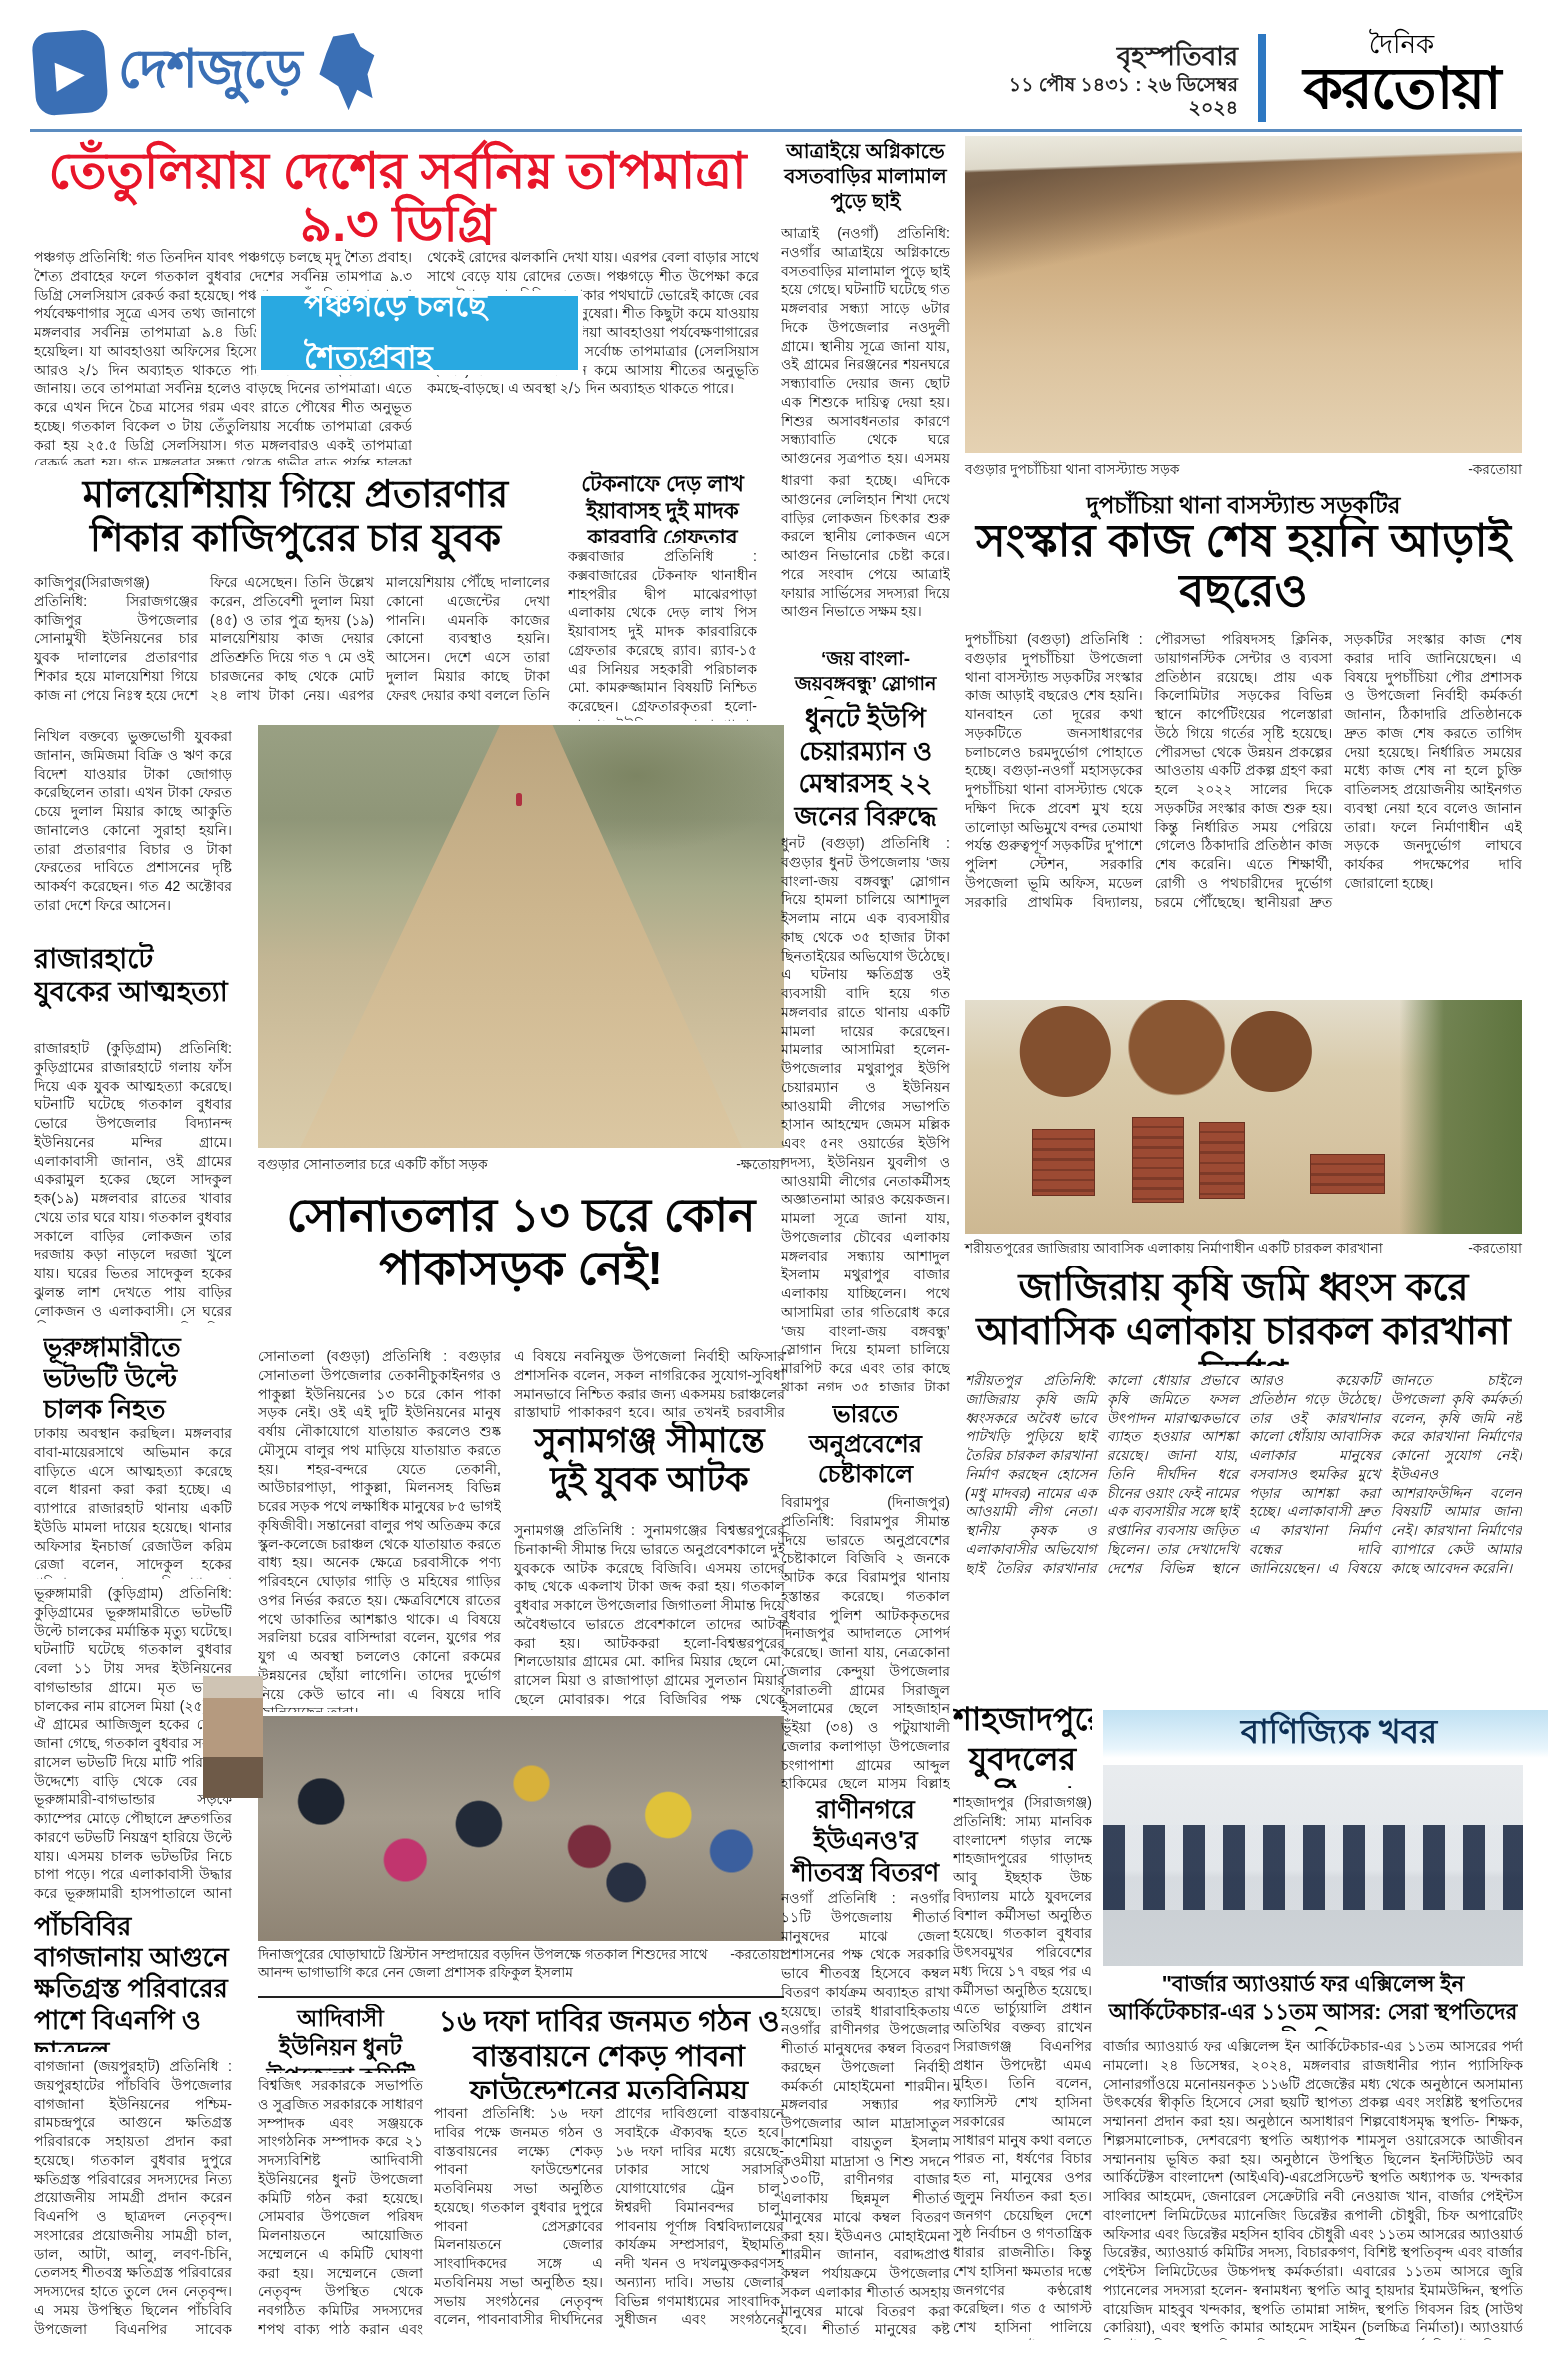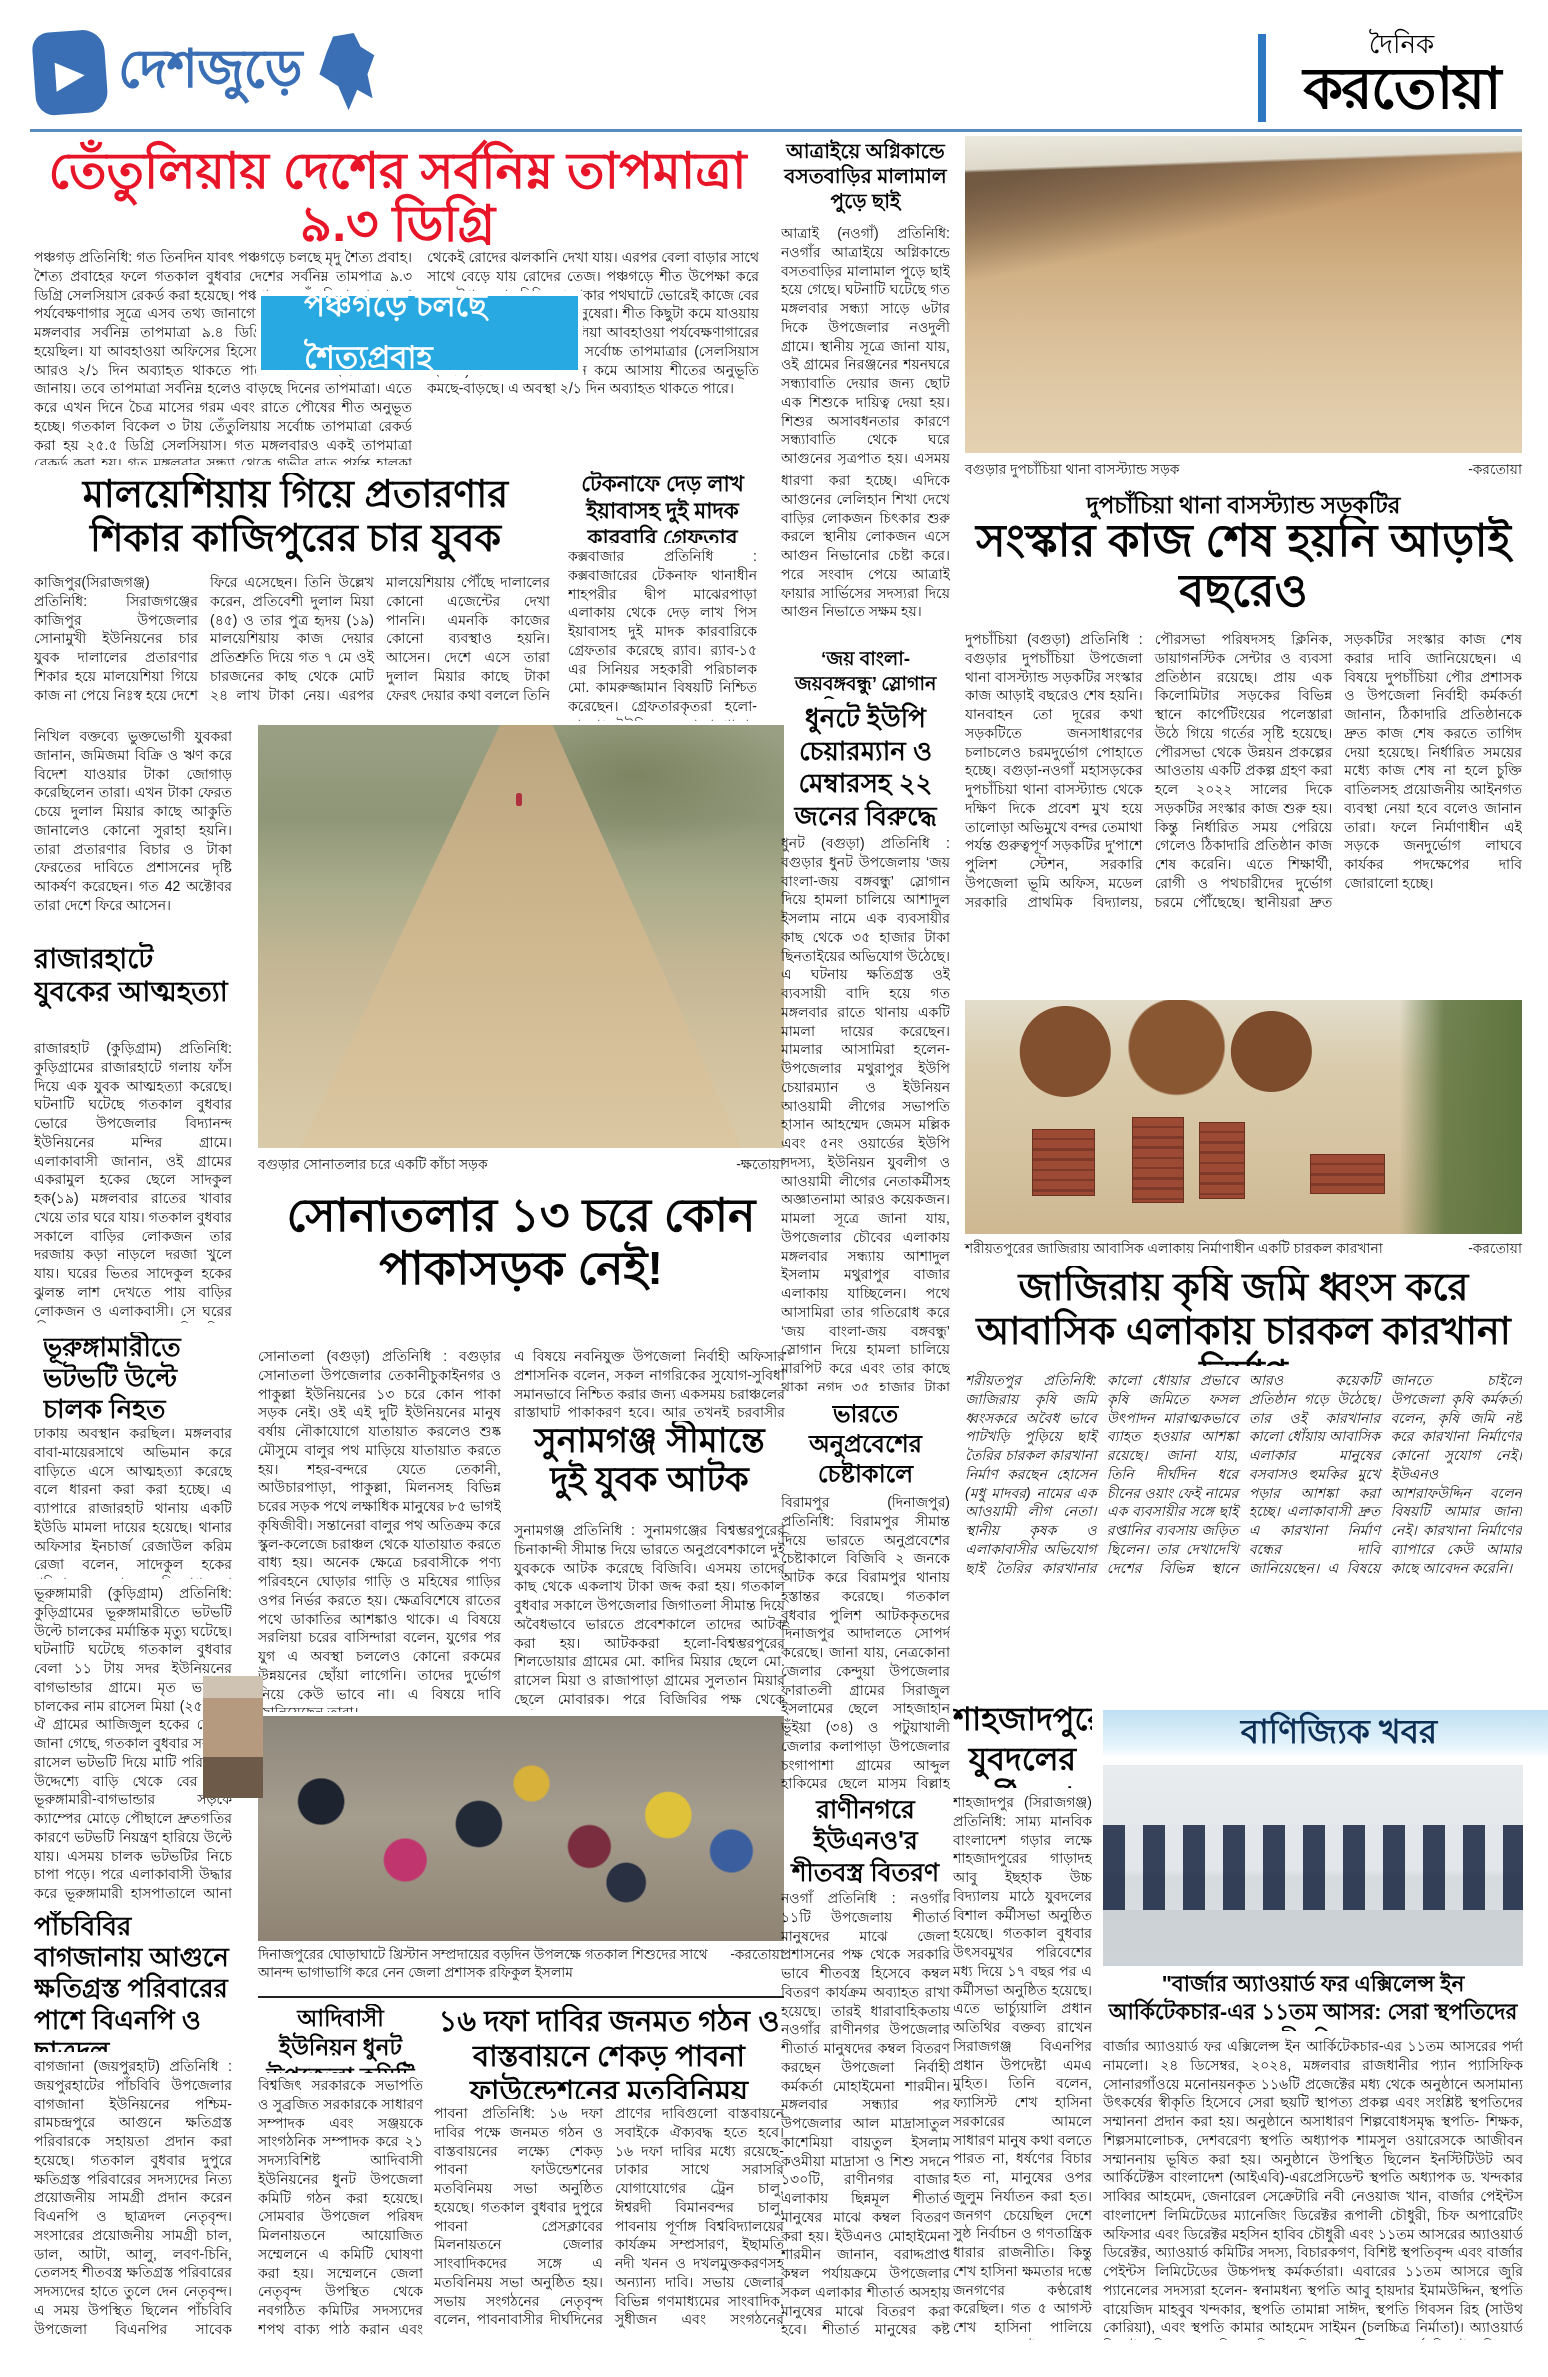--- a/index.html
+++ b/index.html
@@ -84,20 +84,24 @@
   <div class="abs logo-wrap" style="left:34px;top:24px;width:413px;height:96px;">
     <div class="logo-icon">
         <span>▶</span>
       </div>
     <div class="logo-text">দেশজুড়ে</div>
     <svg class="map-svg" width="64" height="79" viewBox="0 0 74 92">
       <path d="M22 4 L46 0 L54 16 L70 26 L62 48 L68 76 L50 66 L40 90 L28 62 L6 48 L14 24 Z" fill="#3a6fb5"></path>
     </svg>
   </div>
 
+  <div class="abs dateblock" style="left:963px;top:40px;width:275px;">
+    <div class="weekday">বৃহস্পতিবার</div>
+    <div class="dateline">১১ পৌষ ১৪৩১ : ২৬ ডিসেম্বর ২০২৪</div>
+  </div>
   <div class="abs bluebar" style="left:1258px;top:34px;width:7.7px;height:88px;"></div>
   <div class="abs masthead" style="left:1280px;top:31px;width:243px;">
     <div class="m-top">দৈনিক</div>
     <div class="m-main">করতোয়া</div>
   </div>
   <div class="abs hrule" style="left:30px;top:129px;width:1492px;height:3.4px;"></div>
 
   <div class="abs lead-hl" style="left:34px;top:145px;width:727px;height:86px;">তেঁতুলিয়ায় দেশের সর্বনিম্ন তাপমাত্রা ৯.৩ ডিগ্রি</div>
   <div class="abs body-text" style="left:34px;top:248px;width:378px;height:217px;">পঞ্চগড় প্রতিনিধি:  গত তিনদিন যাবৎ পঞ্চগড়ে চলছে মৃদু শৈত্য প্রবাহ। শৈত্য প্রবাহের ফলে গতকাল বুধবার দেশের সর্বনিম্ন তামপাত্র ৯.৩ ডিগ্রি সেলসিয়াস রেকর্ড করা হয়েছে। পঞ্চগড়ের তেঁতুলিয়া আবহাওয়া পর্যবেক্ষণাগার সূত্রে এসব তথ্য জানাগেছে। এর আগে গত সোম ও মঙ্গলবার সর্বনিম্ন তাপমাত্রা ৯.৪ ডিগ্রি সেলসিয়াস রেকর্ড করা হয়েছিল। যা আবহাওয়া অফিসের হিসেবে মৃদু শৈত্যপ্রবাহ। এ অবস্থা আরও ২/১ দিন অব্যাহত থাকতে পারে বলে আবহাওয়া অফিস জানায়। তবে তাপমাত্রা সর্বনিম্ন হলেও বাড়ছে দিনের তাপমাত্রা। এতে করে এখন দিনে চৈত্র মাসের গরম এবং রাতে পৌষের শীত অনুভূত হচ্ছে। গতকাল বিকেল ৩ টায় তেঁতুলিয়ায় সর্বোচ্চ তাপমাত্রা রেকর্ড করা হয় ২৫.৫ ডিগ্রি সেলসিয়াস। গত মঙ্গলবারও একই তাপমাত্রা রেকর্ড করা হয়। গত মঙ্গলবার সন্ধ্যা থেকে গভীর রাত পর্যন্ত হালকা কুয়াশা থাকলেও ভোররাত থেকে শুরু হয় মাঝারী থেকে ভারী কুয়াশা। তবে সকালে সূর্যোদয়ের পর</div>
   <div class="abs body-text" style="left:427px;top:248px;width:332px;height:217px;">থেকেই রোদের ঝলকানি দেখা যায়। এরপর বেলা বাড়ার সাথে সাথে বেড়ে যায় রোদের তেজ। পঞ্চগড়ে শীত উপেক্ষা করে সদর উপজেলার বিভিন্ন এলাকার পথঘাটে ভোরেই কাজে বের হচ্ছেন শ্রমিক ও শ্রমজীবী মানুষেরা। শীত কিছুটা কমে যাওয়ায় তাদের কষ্টও কমেছে। তেঁতুলিয়া আবহাওয়া পর্যবেক্ষণাগারের কর্মকর্তা জানান, সর্বনিম্ন ও সর্বোচ্চ তাপমাত্রার (সেলসিয়াস হিসাবে) রেকর্ড করা ব্যবধান কমে আসায় শীতের অনুভূতি কমছে-বাড়ছে। এ অবস্থা ২/১ দিন অব্যাহত থাকতে পারে।</div>

